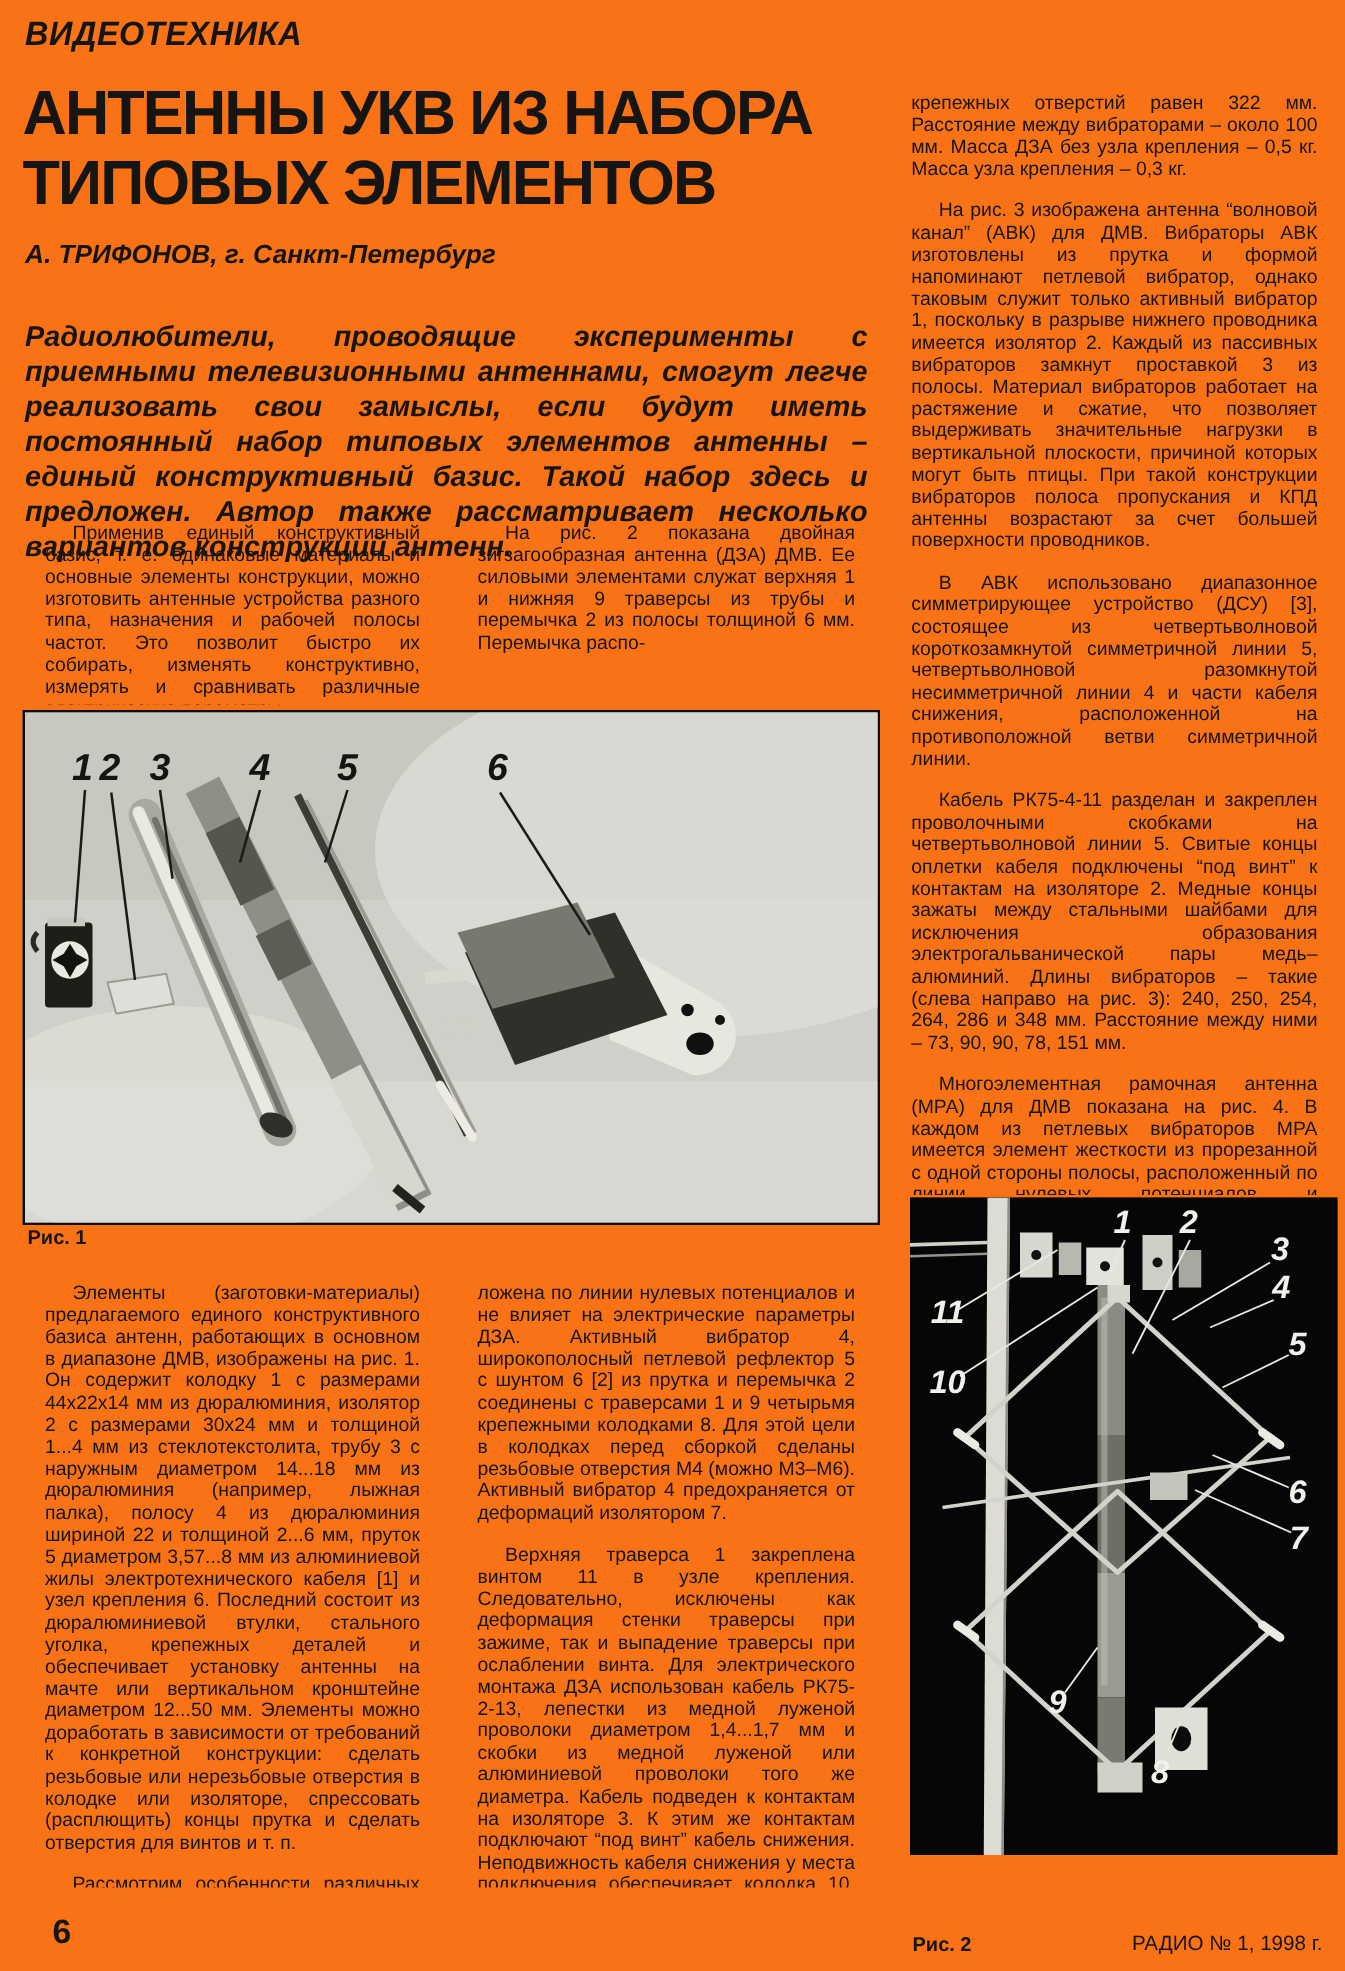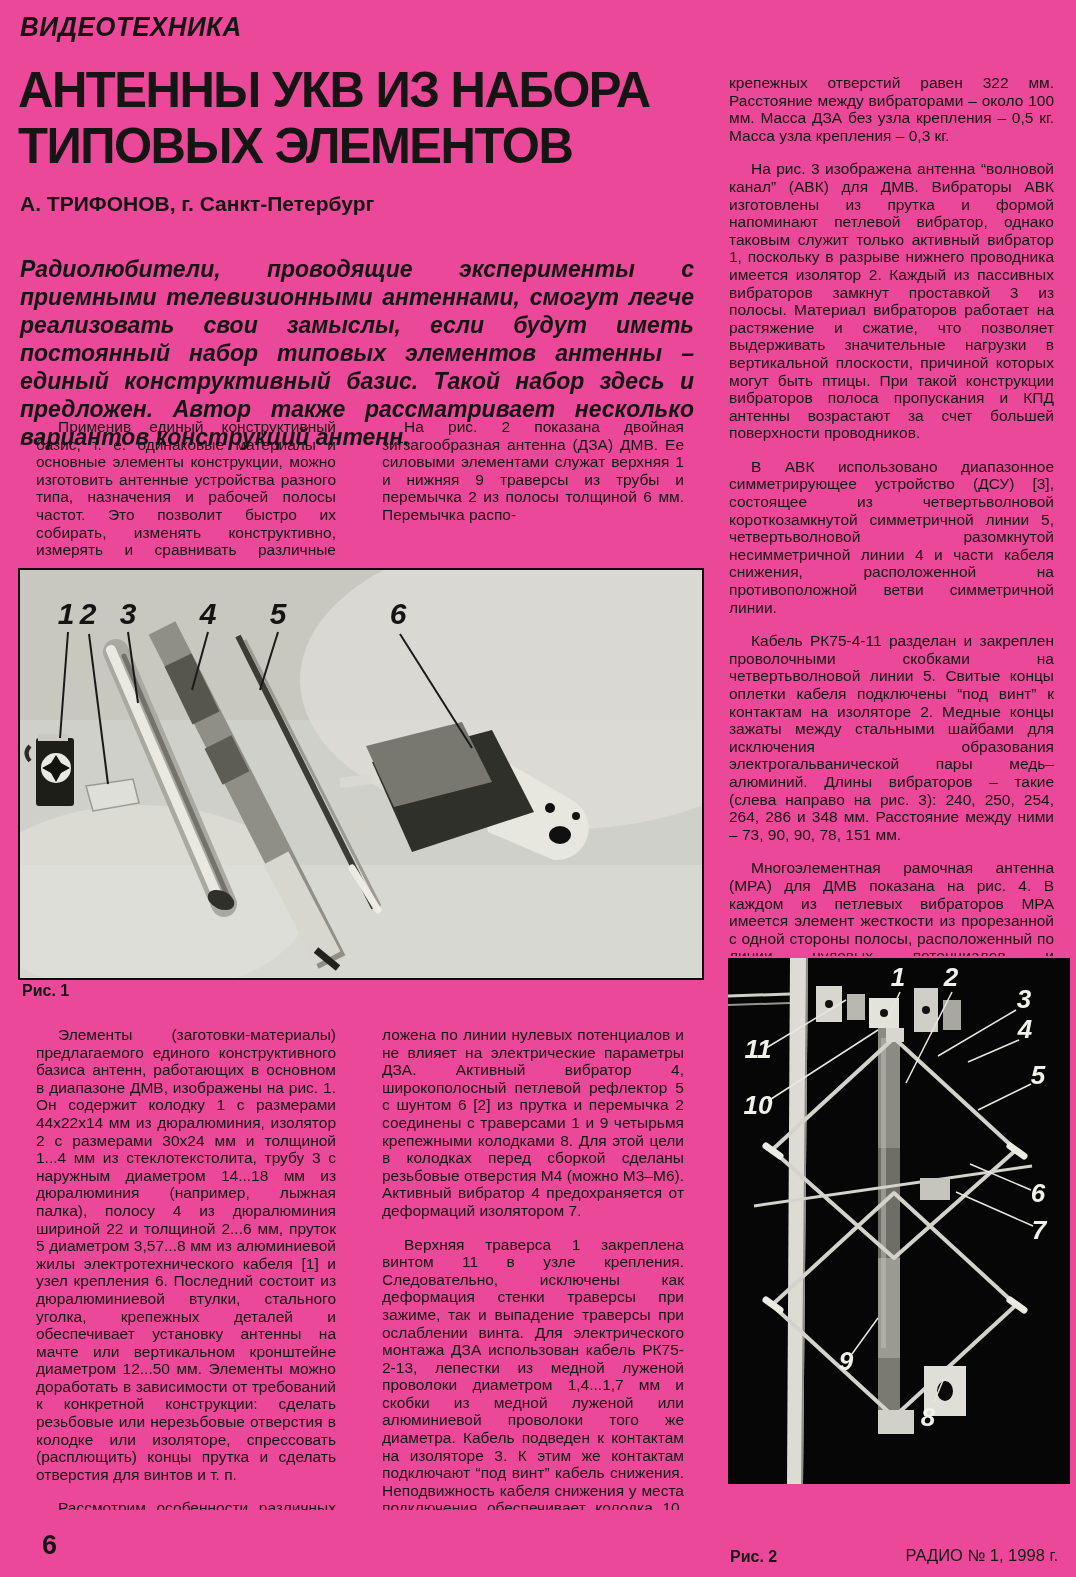--- a/index.html
+++ b/index.html
@@ -1,34 +1,34 @@
 <!DOCTYPE html>
 <html lang="ru"><head>
 <meta charset="utf-8">
 <style>
   html,body{margin:0;padding:0;background:#e8e8e4;}
   .page{
     position:relative;width:1076px;height:1577px;margin:0 auto;
-    background:#ec4899;color:#151513;
+    background:#f97316;color:#151513;
     font-family:"Liberation Sans",sans-serif;
     overflow:hidden;
   }
   .section-head{
     position:absolute;left:20px;top:12px;
     font-size:27px;font-weight:900;font-style:italic;letter-spacing:.5px;
     transform:scaleX(.96);transform-origin:left;
   }
   .title{
     position:absolute;left:18px;top:62px;width:690px;margin:0;
     font-size:50px;line-height:56px;font-weight:800;letter-spacing:-1.5px;
     transform:scaleX(.98);transform-origin:left;
   }
   .author{
     position:absolute;left:20px;top:192px;
-    font-size:21px;font-weight:700;
+    font-size:21px;font-weight:700;font-style:italic;
   }
   .lead{
     position:absolute;left:20px;top:255px;width:674px;margin:0;
     font-size:23px;line-height:28px;font-weight:700;font-style:italic;
     text-align:justify;
   }
   .col{position:absolute;text-align:justify;font-size:15.5px;line-height:17.6px;overflow:hidden;}
   .col p{margin:16px;}
   .col p.ind{text-indent:22px;}
   #col-left-top   {left:20px; top:402px;width:332px;height:162px;}

